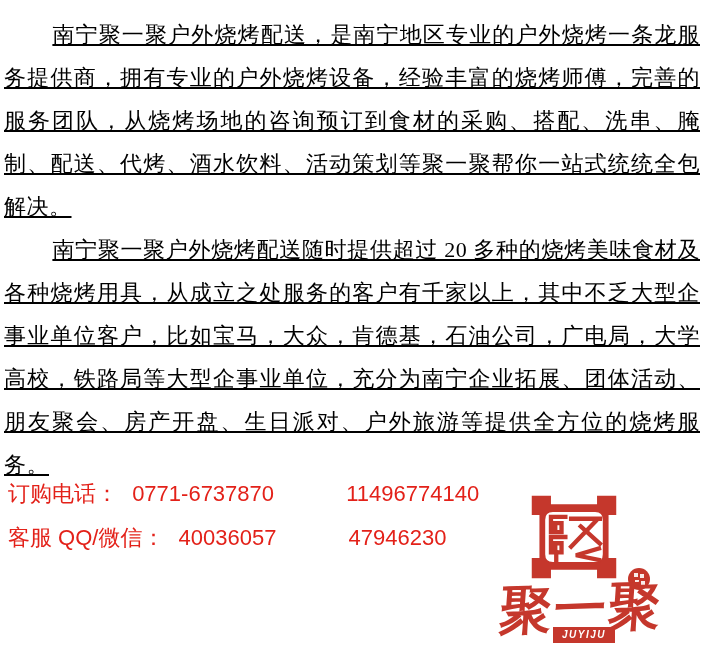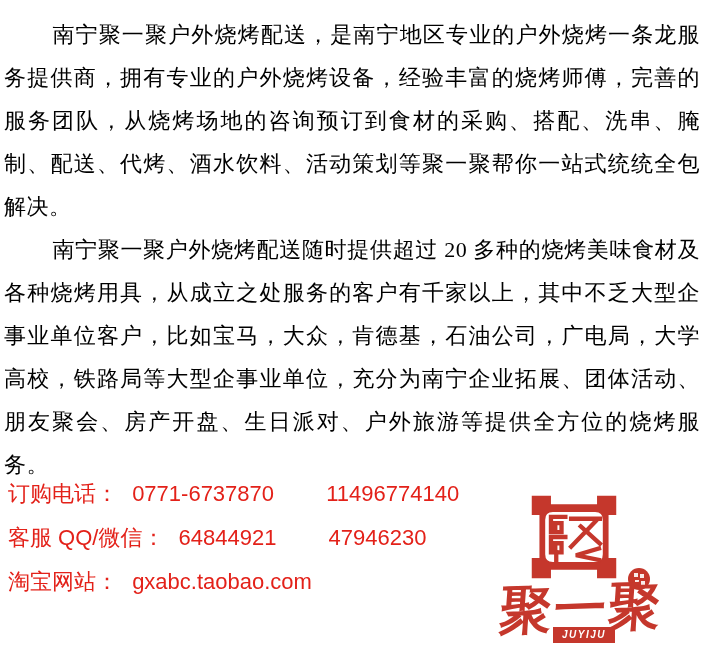--- a/index.html
+++ b/index.html
@@ -25,41 +25,42 @@
     padding: 13px 7px 0 4px;
   }
   .para {
     margin: 0;
     font-size: 22px;
     line-height: 43px;
     color: var(--body-text, #000000);
     text-align: justify;
     text-indent: 2.2em;
     letter-spacing: 0.5px;
+    text-decoration: underline;
   }
   
   .contacts {
     position: absolute;
     left: 8px;
     top: 472px;
     font-family: "Liberation Sans", "DejaVu Sans", sans-serif;
     color: var(--text-red, #e32119);
   }
   .contact-row {
     height: 44px;
     line-height: 44px;
     font-size: 22px;
     white-space: nowrap;
   }
   .c-label {
     margin-right: 8px;
     text-align: right;
   }
   .c-value {
-    margin-right: 46px;
+    margin-right: 66px;
   }
   .c-value:last-child {
     margin-right: 0;
   }
   .c-link {
     text-decoration: none;
     color: inherit;
     cursor: pointer;
   }
   
@@ -149,26 +150,22 @@
   </div>
 
   <div class="contacts">
     <div class="contact-row">
       <span class="c-label">订购电话：</span>
       <span class="c-value">0771-6737870</span>
       <span class="c-value">11496774140</span>
     </div>
     <div class="contact-row">
       <span class="c-label">客服 QQ/微信：</span>
-      <span class="c-value">64844921</span>
+      <span class="c-value">40036057</span>
       <span class="c-value">47946230</span>
-    </div>
-    <div class="contact-row">
-      <span class="c-label">淘宝网站：</span>
-      <span class="c-value c-link">gxabc.taobao.com</span>
     </div>
   </div>
 
   <div class="logo">
     <svg class="seal" viewBox="0 0 100 92" xmlns="http://www.w3.org/2000/svg" aria-hidden="true">
 
       <path class="seal-frame" fill-rule="evenodd" d="M6,3 H26 V12 H74 V3 H94 V23 H86 V68 H94 V89 H74 V80 H26 V89 H6 V68 H14 V23 H6 Z
                M28,20 H72 Q80,20 80,28 V64 Q80,72 72,72 H28 Q20,72 20,64 V28 Q20,20 28,20 Z"></path>
 
       <g class="seal-strokes">

